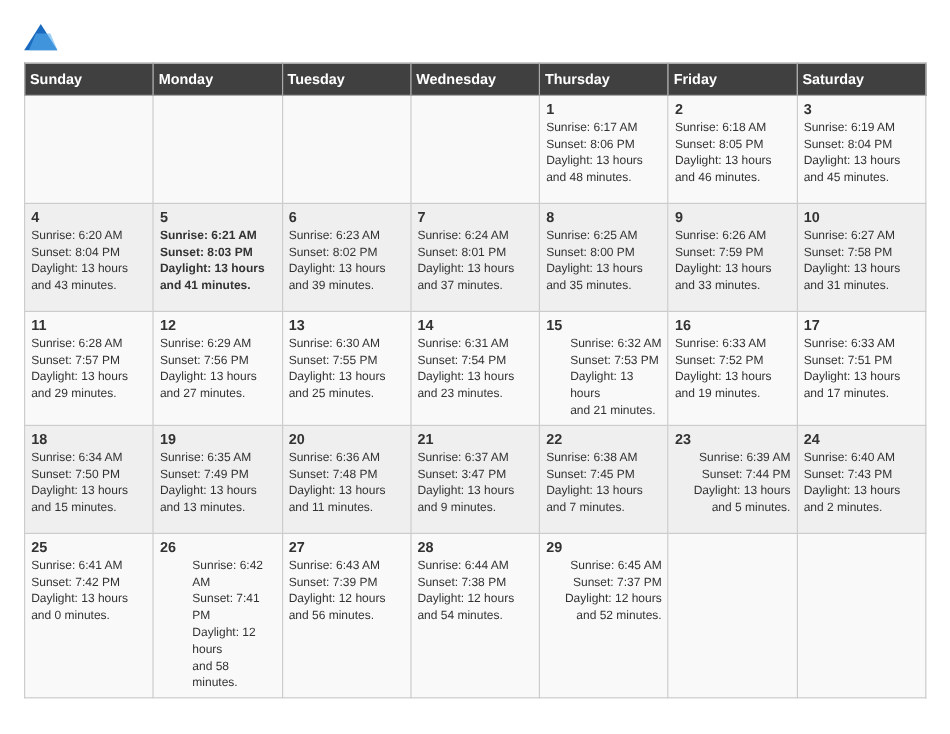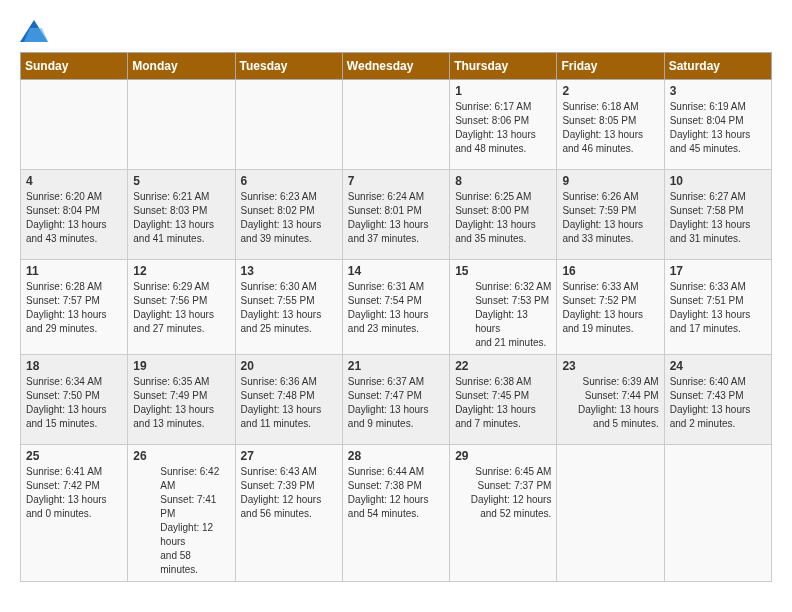--- a/index.html
+++ b/index.html
@@ -47,21 +47,21 @@
     .location-title {
       font-size: 15px;
       color: #555;
     }
     table {
       width: 100%;
       border-collapse: collapse;
       table-layout: fixed;
     }
     thead tr th {
-      background-color: #a16207;
+      background-color: #404040;
       color: #fff;
       font-size: 12px;
       font-weight: bold;
       padding: 6px 4px;
       text-align: left;
       border: 1px solid #aaa;
     }
     tbody tr td {
       border: 1px solid #ccc;
       vertical-align: top;
@@ -151,21 +151,21 @@
       <tr>
         <td>
           <span class="day-number">4</span>
           <div class="day-info" style="white-space: pre-line;">Sunrise: 6:20 AM
 Sunset: 8:04 PM
 Daylight: 13 hours
 and 43 minutes.</div>
         </td>
         <td>
           <span class="day-number">5</span>
-          <div class="day-info" style="white-space: pre-line;">Sunrise: 6:21 AM
+          <div class="day-info" style="white-space: pre-line; font-weight: bold;">Sunrise: 6:21 AM
 Sunset: 8:03 PM
 Daylight: 13 hours
 and 41 minutes.</div>
         </td>
         <td>
           <span class="day-number">6</span>
           <div class="day-info" style="white-space: pre-line;">Sunrise: 6:23 AM
 Sunset: 8:02 PM
 Daylight: 13 hours
 and 39 minutes.</div>
@@ -268,21 +268,21 @@
         <td>
           <span class="day-number">20</span>
           <div class="day-info" style="white-space: pre-line;">Sunrise: 6:36 AM
 Sunset: 7:48 PM
 Daylight: 13 hours
 and 11 minutes.</div>
         </td>
         <td>
           <span class="day-number">21</span>
           <div class="day-info" style="white-space: pre-line;">Sunrise: 6:37 AM
-Sunset: 7:47 PM
+Sunset: 3:47 PM
 Daylight: 13 hours
 and 9 minutes.</div>
         </td>
         <td>
           <span class="day-number">22</span>
           <div class="day-info" style="white-space: pre-line;">Sunrise: 6:38 AM
 Sunset: 7:45 PM
 Daylight: 13 hours
 and 7 minutes.</div>
         </td>

